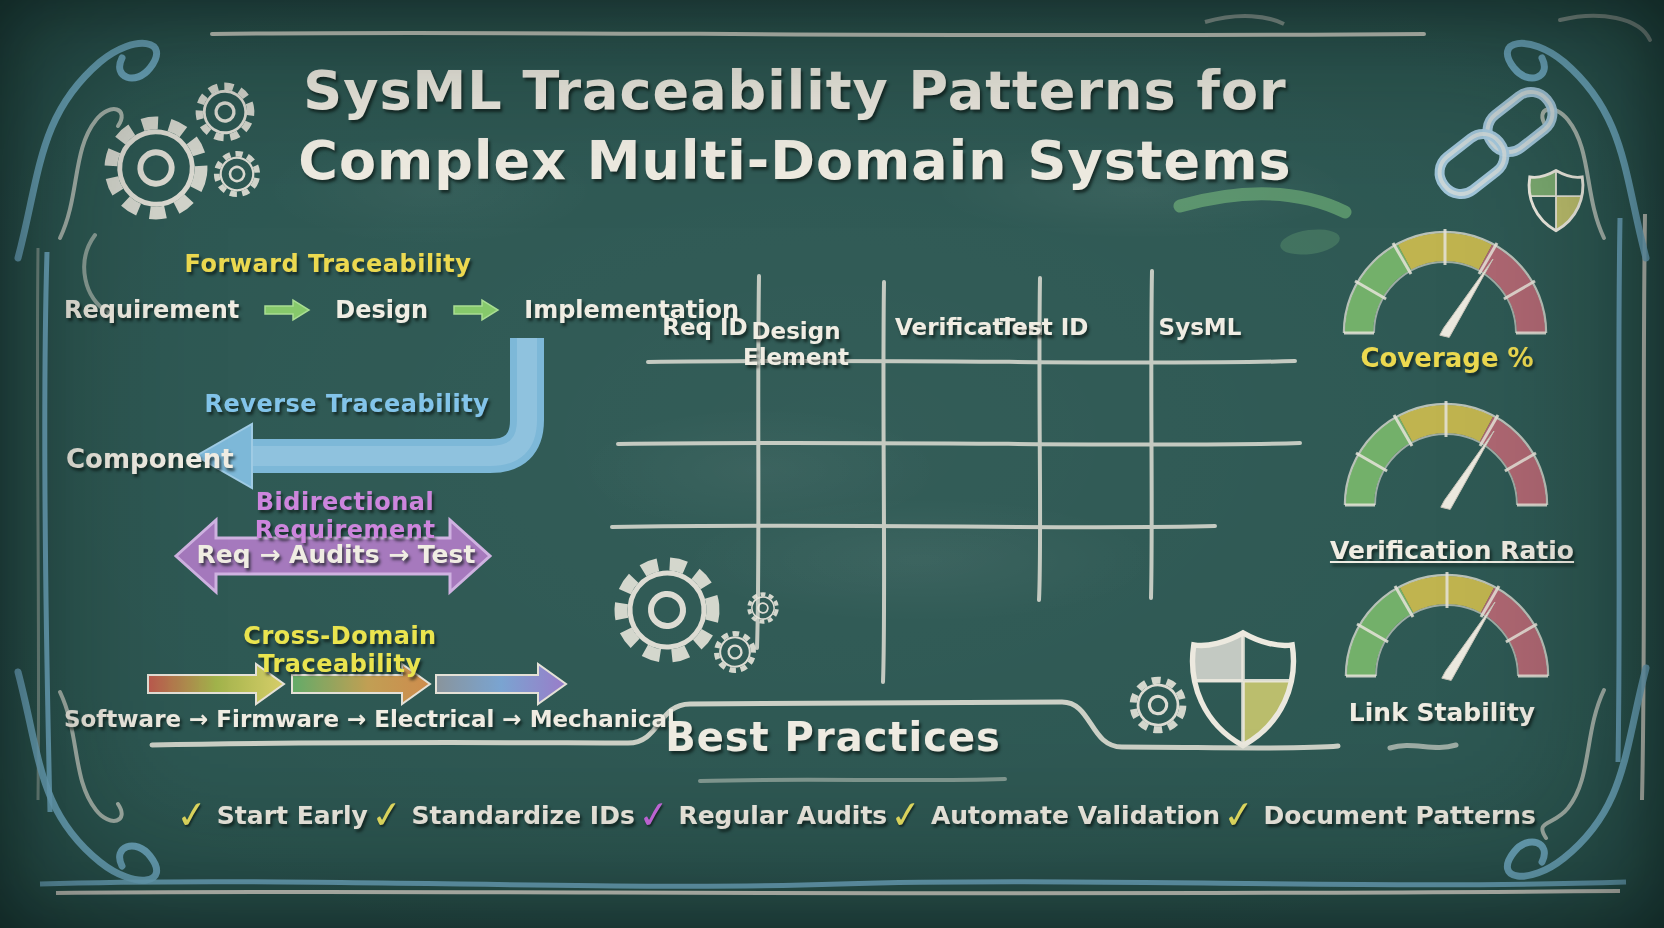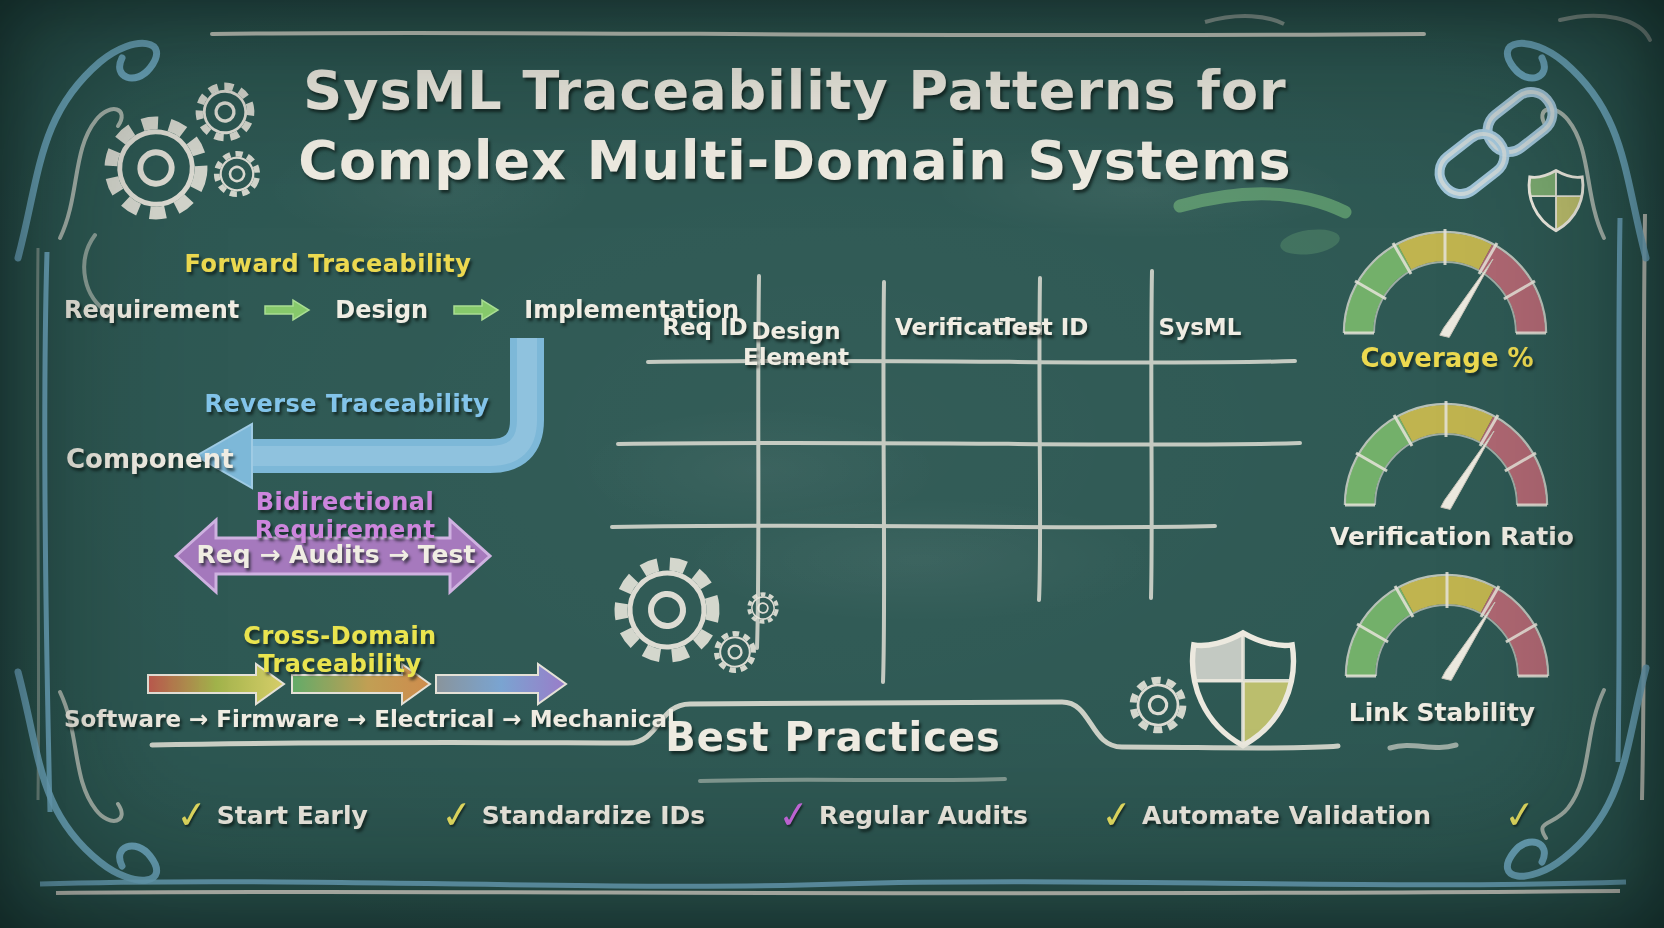--- a/index.html
+++ b/index.html
@@ -32,21 +32,21 @@
   #cross-label{left:165px;top:622px;width:350px;color:#eae44e;}
   #cross-flow{left:64px;top:706px;font-size:23px;white-space:nowrap;}
   .col-head{top:314px;font-size:23px;text-align:center;}
   #col-0{left:645px;width:120px;}
   #col-1{left:736px;width:120px;top:288px;line-height:26px;margin-top:30px;}
   #col-2{left:895px;width:140px;}
   #col-3{left:988px;width:112px;}
   #col-4{left:1145px;width:110px;}
   .gauge-label{width:300px;text-align:center;font-size:25px;}
   #gl-0{left:1297px;top:343px;font-size:26px;}
-  #gl-1{left:1302px;top:522px;}
+  #gl-1{left:1302px;top:536px;text-decoration:underline;}
   #gl-2{left:1292px;top:698px;}
   #bp-title{left:633px;top:714px;width:400px;font-size:40px;letter-spacing:1px;}
   #bp-row{left:176px;top:800px;width:1360px;display:flex;justify-content:space-between;align-items:center;}
   .bp-item{display:flex;align-items:center;gap:9px;font-size:25px;}
   .bp-check{font-size:38px;line-height:30px;transform:rotate(-6deg);text-shadow:1px 2px 2px rgba(8,18,16,.6);font-weight:bold;}
   svg{position:absolute;left:0;top:0;}
   .fwd-arrow{flex:0 0 auto;position:static;}
 </style>
 </head>
 <body>
@@ -245,16 +245,17 @@
     <div class="bp-item chalk">
       <span class="bp-check" style="color: rgb(201, 106, 224);">✓</span>
       <span>Regular Audits</span>
     </div>
     <div class="bp-item chalk">
       <span class="bp-check" style="color: rgb(233, 226, 99);">✓</span>
       <span>Automate Validation</span>
     </div>
     <div class="bp-item chalk">
       <span class="bp-check" style="color: rgb(233, 226, 99);">✓</span>
+      <span>Document Patterns</span>
     </div>
   </div>
 
 </div>
 
 </body></html>

